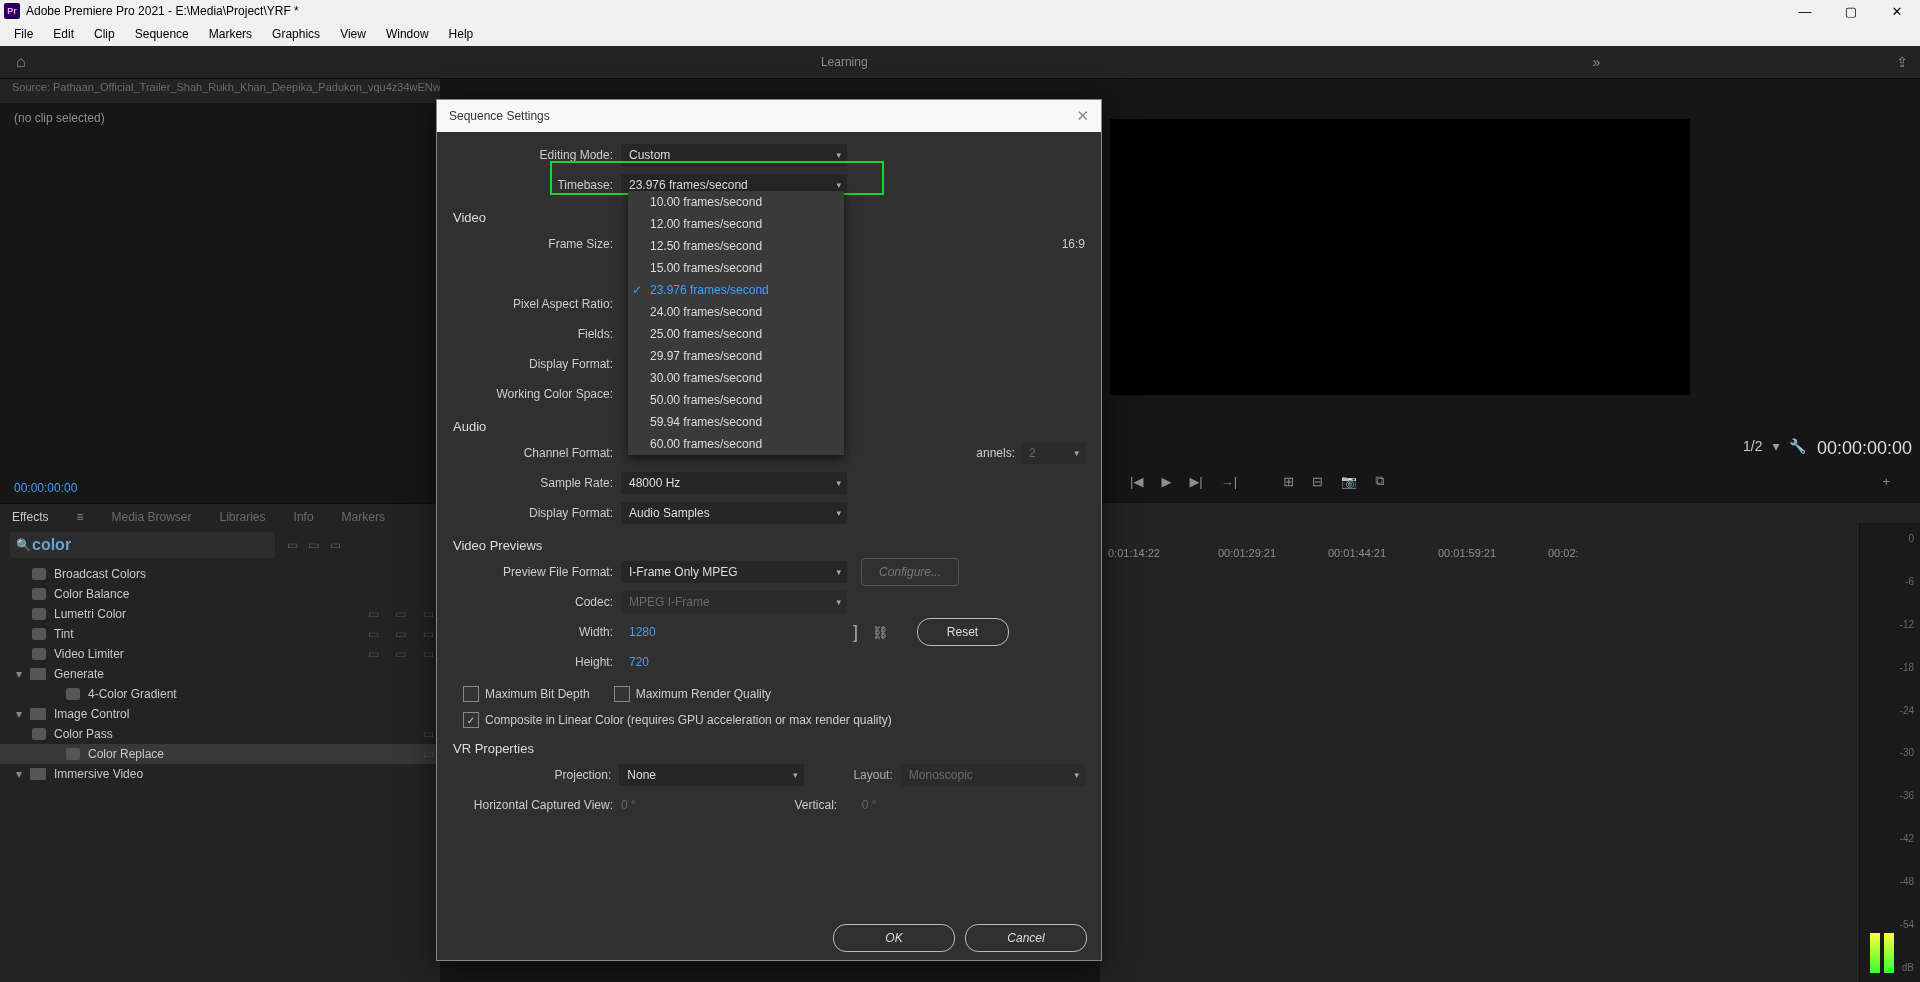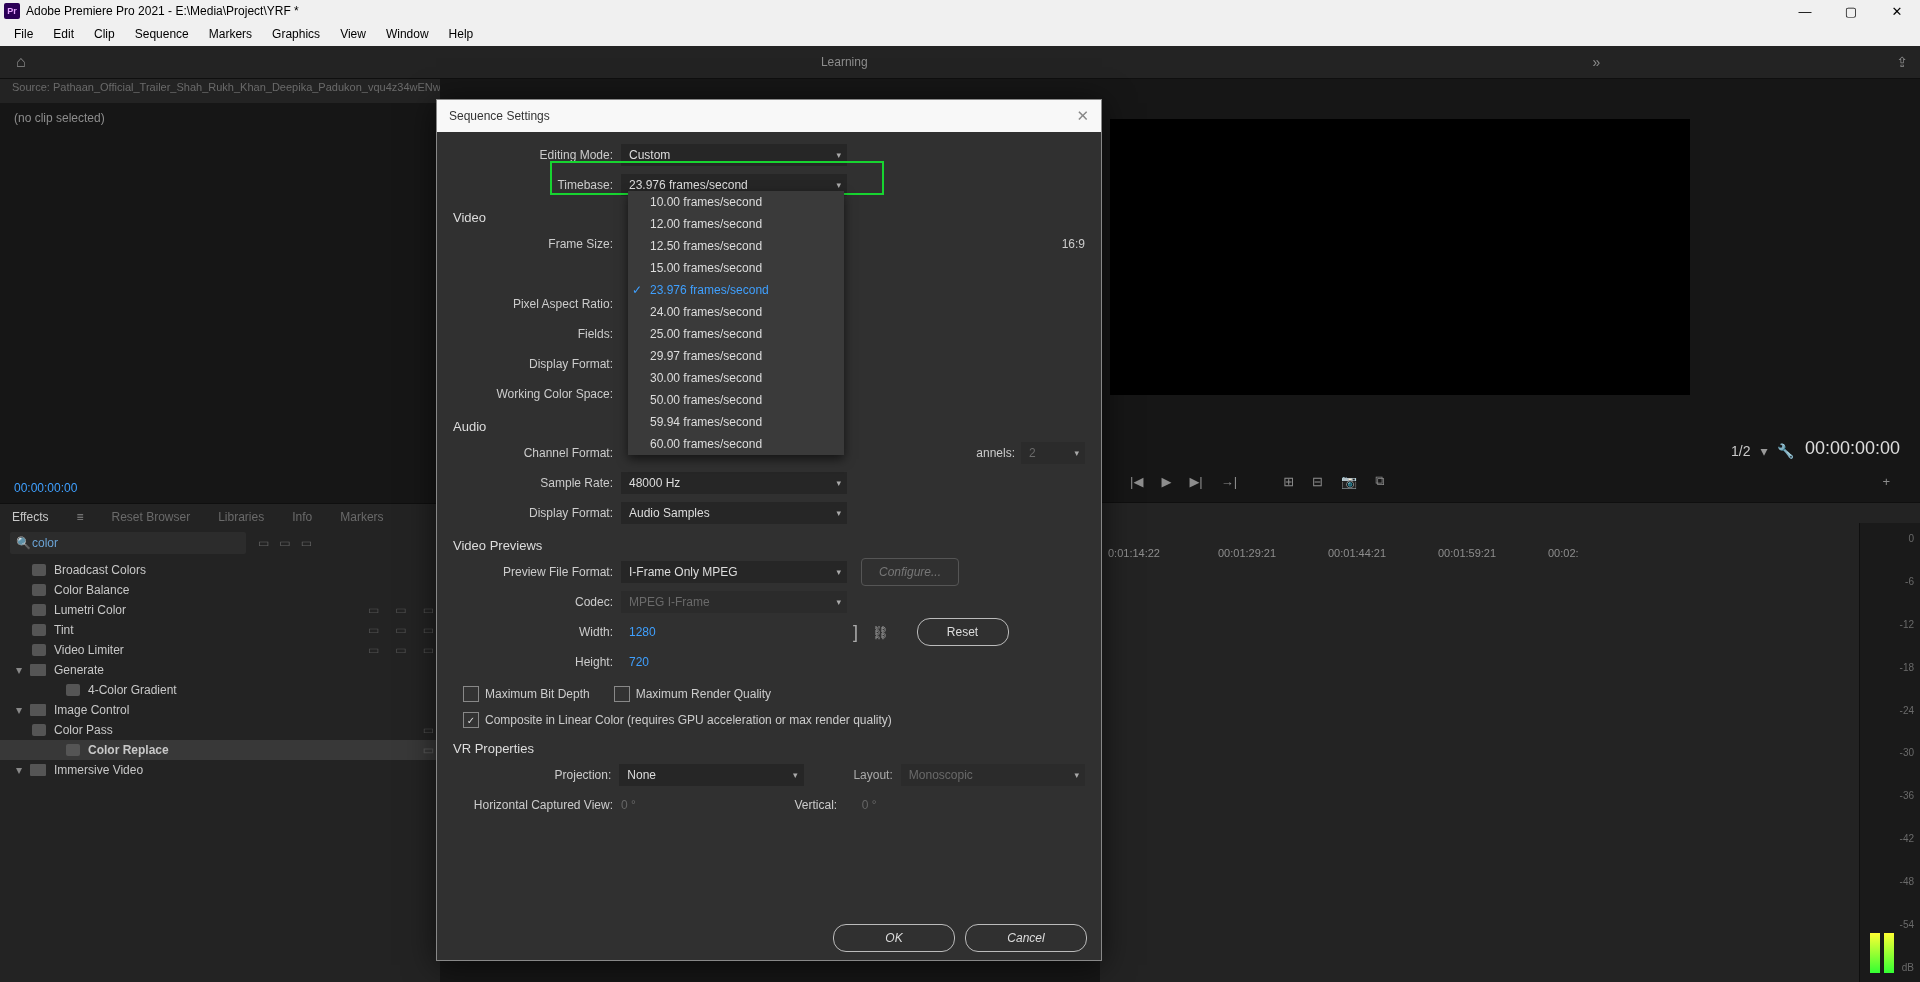--- a/index.html
+++ b/index.html
@@ -38,35 +38,35 @@
   .main{position:relative;height:calc(982px - 22px - 24px - 32px);background:var(--panel-darker);}
   
   .left{position:absolute;left:0;top:0;width:440px;height:100%;display:flex;flex-direction:column;}
   .source-hdr{height:20px;background:var(--bg-top);padding:2px 12px;color:var(--fg-dim);font-size:11px;overflow:hidden;white-space:nowrap;}
   .source-body{height:360px;background:var(--panel-darker);padding:8px 14px;color:var(--fg-mut);}
   .left .timecode{color:#3fa0ff;font-size:12px;padding:2px 14px 8px 14px;}
   .effpanel{flex:1;background:var(--bg-top);border-top:1px solid var(--border);display:flex;flex-direction:column;}
   .eff-tabs{display:flex;gap:28px;padding:6px 12px;color:var(--fg-dim);font-size:12px;}
   .eff-tabs .active{color:var(--fg);}
   .eff-search{display:flex;align-items:center;padding:2px 10px}
-  .eff-search input{flex:0 0 190px;background:#2c2c2c;border:none;color:#6aa2d4;padding:4px 24px 4px 22px;font-size:12px;outline:none;border-radius:2px;}
+  .eff-search input{flex:0 0 190px;background:#2c2c2c;border:none;color:#6aa2d4;padding:4px 24px 4px 22px;font-size:16px;outline:none;border-radius:2px;font-weight:bold;}
   .eff-search input::placeholder{color:#6aa2d4}
   .eff-search .icons{margin-left:12px;display:flex;gap:10px;color:#666}
   .eff-list{flex:1;overflow:hidden;padding:4px 0;}
   .eff-item{height:20px;display:flex;align-items:center;padding-left:32px;color:var(--fg);position:relative;}
   .eff-item.folder-twist{padding-left:16px;}
-  .eff-item.selected{background:#383838;font-weight:bold;}
+  .eff-item.selected{background:#383838;}
   .eff-item .preset-ic{width:14px;height:12px;background:#555;margin-right:8px;border-radius:2px;display:inline-block}
   .eff-item .folder-ic{width:16px;height:12px;background:#555;margin-right:8px;border-radius:1px;display:inline-block}
   .eff-item .tw{width:12px;display:inline-block;color:#888;margin-right:2px;}
   .eff-right-icons{position:absolute;right:6px;display:flex;gap:16px;color:#555;font-size:12px}
   
   .monitor{position:absolute;right:0;top:0;width:820px;height:420px;background:var(--panel-darker);}
   .mon-view{position:absolute;left:10px;top:40px;width:580px;height:276px;background:#000;}
-  .mon-bot{position:absolute;bottom:40px;right:20px;color:var(--fg);font-size:14px;display:flex;align-items:flex-end;gap:10px}
+  .mon-bot{position:absolute;bottom:40px;right:8px;color:var(--fg);font-size:14px;display:flex;align-items:flex-start;gap:10px}
   .mon-ctrls{position:absolute;bottom:10px;left:30px;width:760px;display:flex;align-items:center;justify-content:center;gap:18px;color:var(--fg-mut);font-size:13px}
   
   .timeline{position:absolute;right:0;bottom:0;width:820px;height:480px;background:var(--bg-top);border-top:1px solid var(--border);}
   .tl-ruler{position:absolute;top:44px;left:8px;right:70px;height:20px;color:var(--fg-mut);display:flex;font-size:11px;gap:40px;}
   .tl-ruler span{min-width:70px}
   .audio-meter{position:absolute;right:0;top:20px;bottom:0;width:60px;background:#1a1a1a;border-left:1px solid var(--border);}
   .audio-meter .ticks{position:absolute;right:6px;top:10px;bottom:10px;display:flex;flex-direction:column;justify-content:space-between;color:var(--fg-dim);font-size:10px;text-align:right;}
   .audio-meter .bar{position:absolute;left:10px;bottom:10px;width:10px;height:40px;background:linear-gradient(#ff3,#3f3);}
   .audio-meter .bar2{left:24px}
 
@@ -142,21 +142,21 @@
     <div class="source-hdr">Source: Pathaan_Official_Trailer_Shah_Rukh_Khan_Deepika_Padukon_vqu4z34wENw</div>
     <div class="source-body">
       <span>(no clip selected)</span>
     </div>
     <div class="timecode">00:00:00:00</div>
 
     <div class="effpanel">
       <div class="eff-tabs">
         <span class="active">Effects</span>
           <span style="color:#888">≡</span>
-        <span>Reset Browser</span>
+        <span>Media Browser</span>
         <span>Libraries</span>
         <span>Info</span>
         <span>Markers</span>
       </div>
       <div class="eff-search">
         <span style="position:absolute;margin-left:6px;color:#888">🔍</span>
         <input value="color" style="">
         <div class="icons">
           <span>▭</span>
           <span>▭</span>

